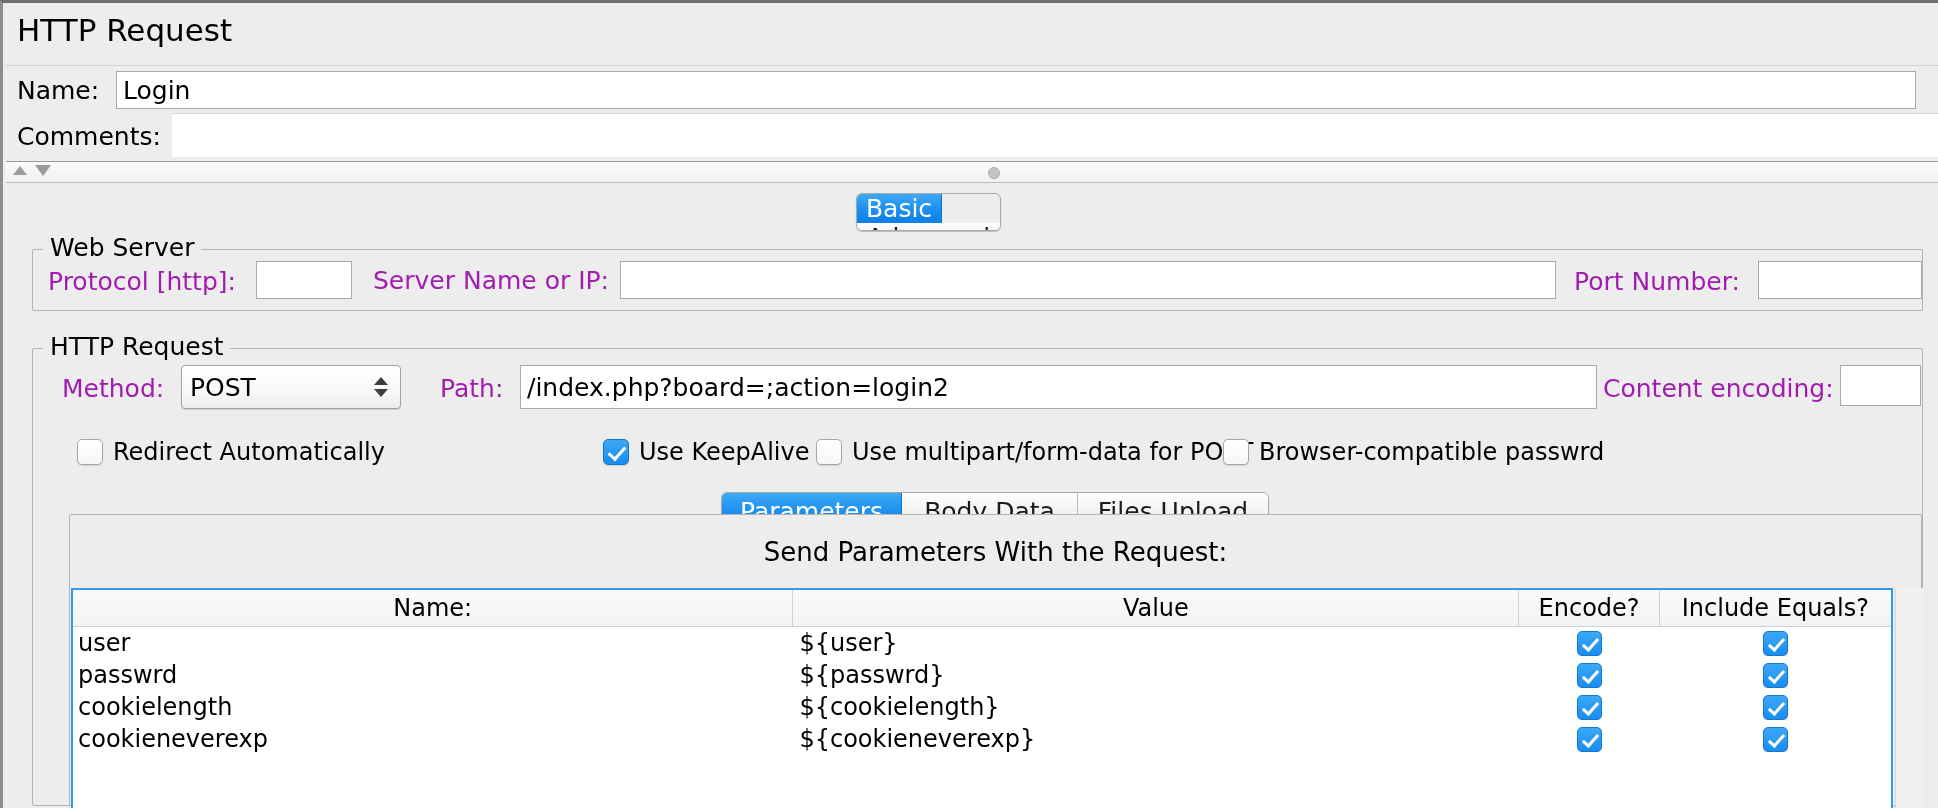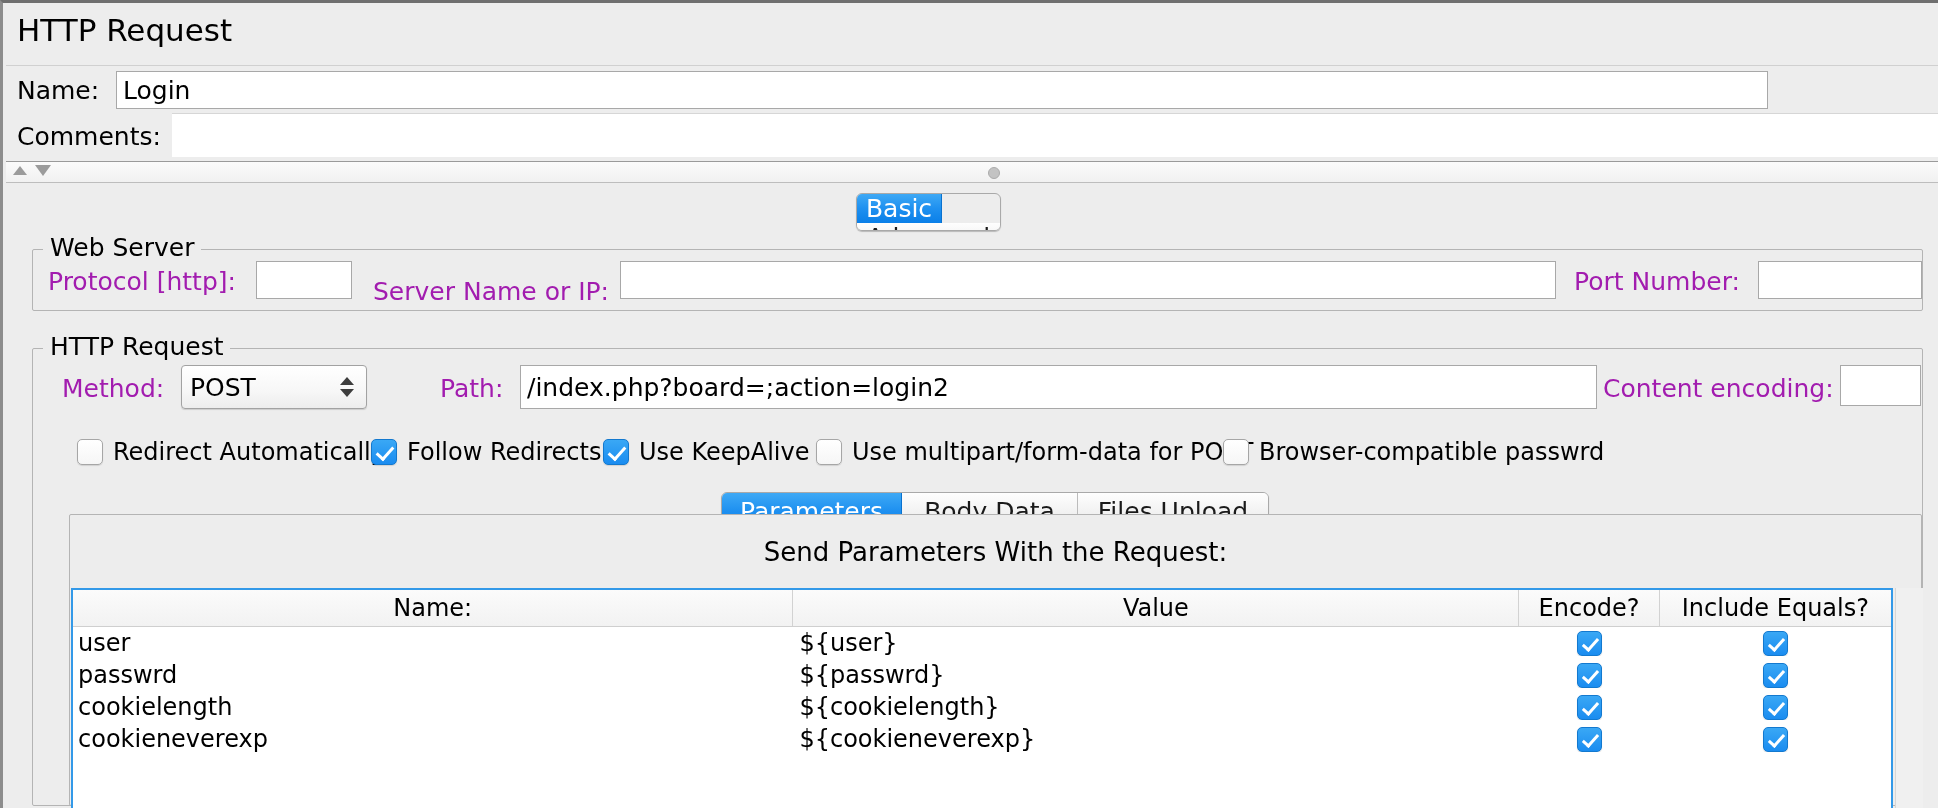--- a/index.html
+++ b/index.html
@@ -60,21 +60,21 @@
   .name-label {
     position: absolute;
     left: 11px; top: 10px;
     font-size: 25px;
     color: #000;
     white-space: nowrap;
   }
   .name-input {
     position: absolute;
     left: 110px; top: 5px;
-    width: 1652px; height: 38px;
+    width: 1800px; height: 38px;
     background: #ffffff;
     border: 1px solid #a8a8a8;
     box-sizing: border-box;
     font-family: inherit;
     font-size: 25px;
     color: #000;
     padding: 1px 6px;
     outline: none;
   }
 
@@ -440,52 +440,48 @@
         </div>
         <div class="seg-tab" style="width:143px;">
           <span>Advanced</span>
         </div>
       </div>
 
       <div class="group-box" style="left:26px; top:66px; width:1891px; height:62px;">
         <div class="group-title">Web Server</div>
         <div class="fld-label" style="left:15px; top:17px;">Protocol [http]:</div>
         <input class="txt-input" style="left: 223px; top: 11px; width: 96px; height: 38px;" type="text" value="">
-        <div class="fld-label" style="left:340px; top:27px;">Server Name or IP:</div>
+        <div class="fld-label" style="left:340px; top:16px;">Server Name or IP:</div>
         <input class="txt-input" style="left: 587px; top: 11px; width: 936px; height: 38px;" type="text" value="">
         <div class="fld-label" style="left:1541px; top:17px;">Port Number:</div>
         <input class="txt-input" style="left: 1725px; top: 11px; width: 164px; height: 38px;" type="text" value="">
       </div>
 
       <div class="group-box" style="left:26px; top:165px; width:1891px; height:458px;">
         <div class="group-title">HTTP Request</div>
 
         <div class="fld-label" style="left:29px; top:25px;">Method:</div>
-        <div class="combo" style="left:148px; top:16px; width:186px; height:44px;">
+        <div class="combo" style="left:148px; top:16px; width:220px; height:44px;">
           <span class="combo-text">POST</span>
           <span class="combo-arrows">
             <span class="ca-up"></span>
               <span class="ca-dn"></span>
           </span>
         </div>
 
         <div class="fld-label" style="left:407px; top:25px;">Path:</div>
         <input class="txt-input" style="left: 487px; top: 16px; width: 1077px; height: 44px;" type="text" value="/index.php?board=;action=login2">
 
         <div class="fld-label" style="left:1558px; top:25px;margin-left:12px;">Content encoding:</div>
         <input class="txt-input" style="left: 1807px; top: 16px; width: 81px; height: 41px;" type="text" value="">
 
         <div class="cb-row" style="top:89px;">
           <div class="cb-item" style="left:44px;">
             <span class="cb-box"></span>
             <span class="cb-label">Redirect Automatically</span>
-          </div>
-          <div class="cb-item" style="left:338px;">
-            <span class="cb-box checked"></span>
-            <span class="cb-label">Follow Redirects</span>
           </div>
           <div class="cb-item" style="left:570px;">
             <span class="cb-box checked"></span>
             <span class="cb-label">Use KeepAlive</span>
           </div>
           <div class="cb-item" style="left:783px;">
             <span class="cb-box"></span>
             <span class="cb-label">Use multipart/form-data for POST</span>
           </div>
           <div class="cb-item" style="left:1190px;">

